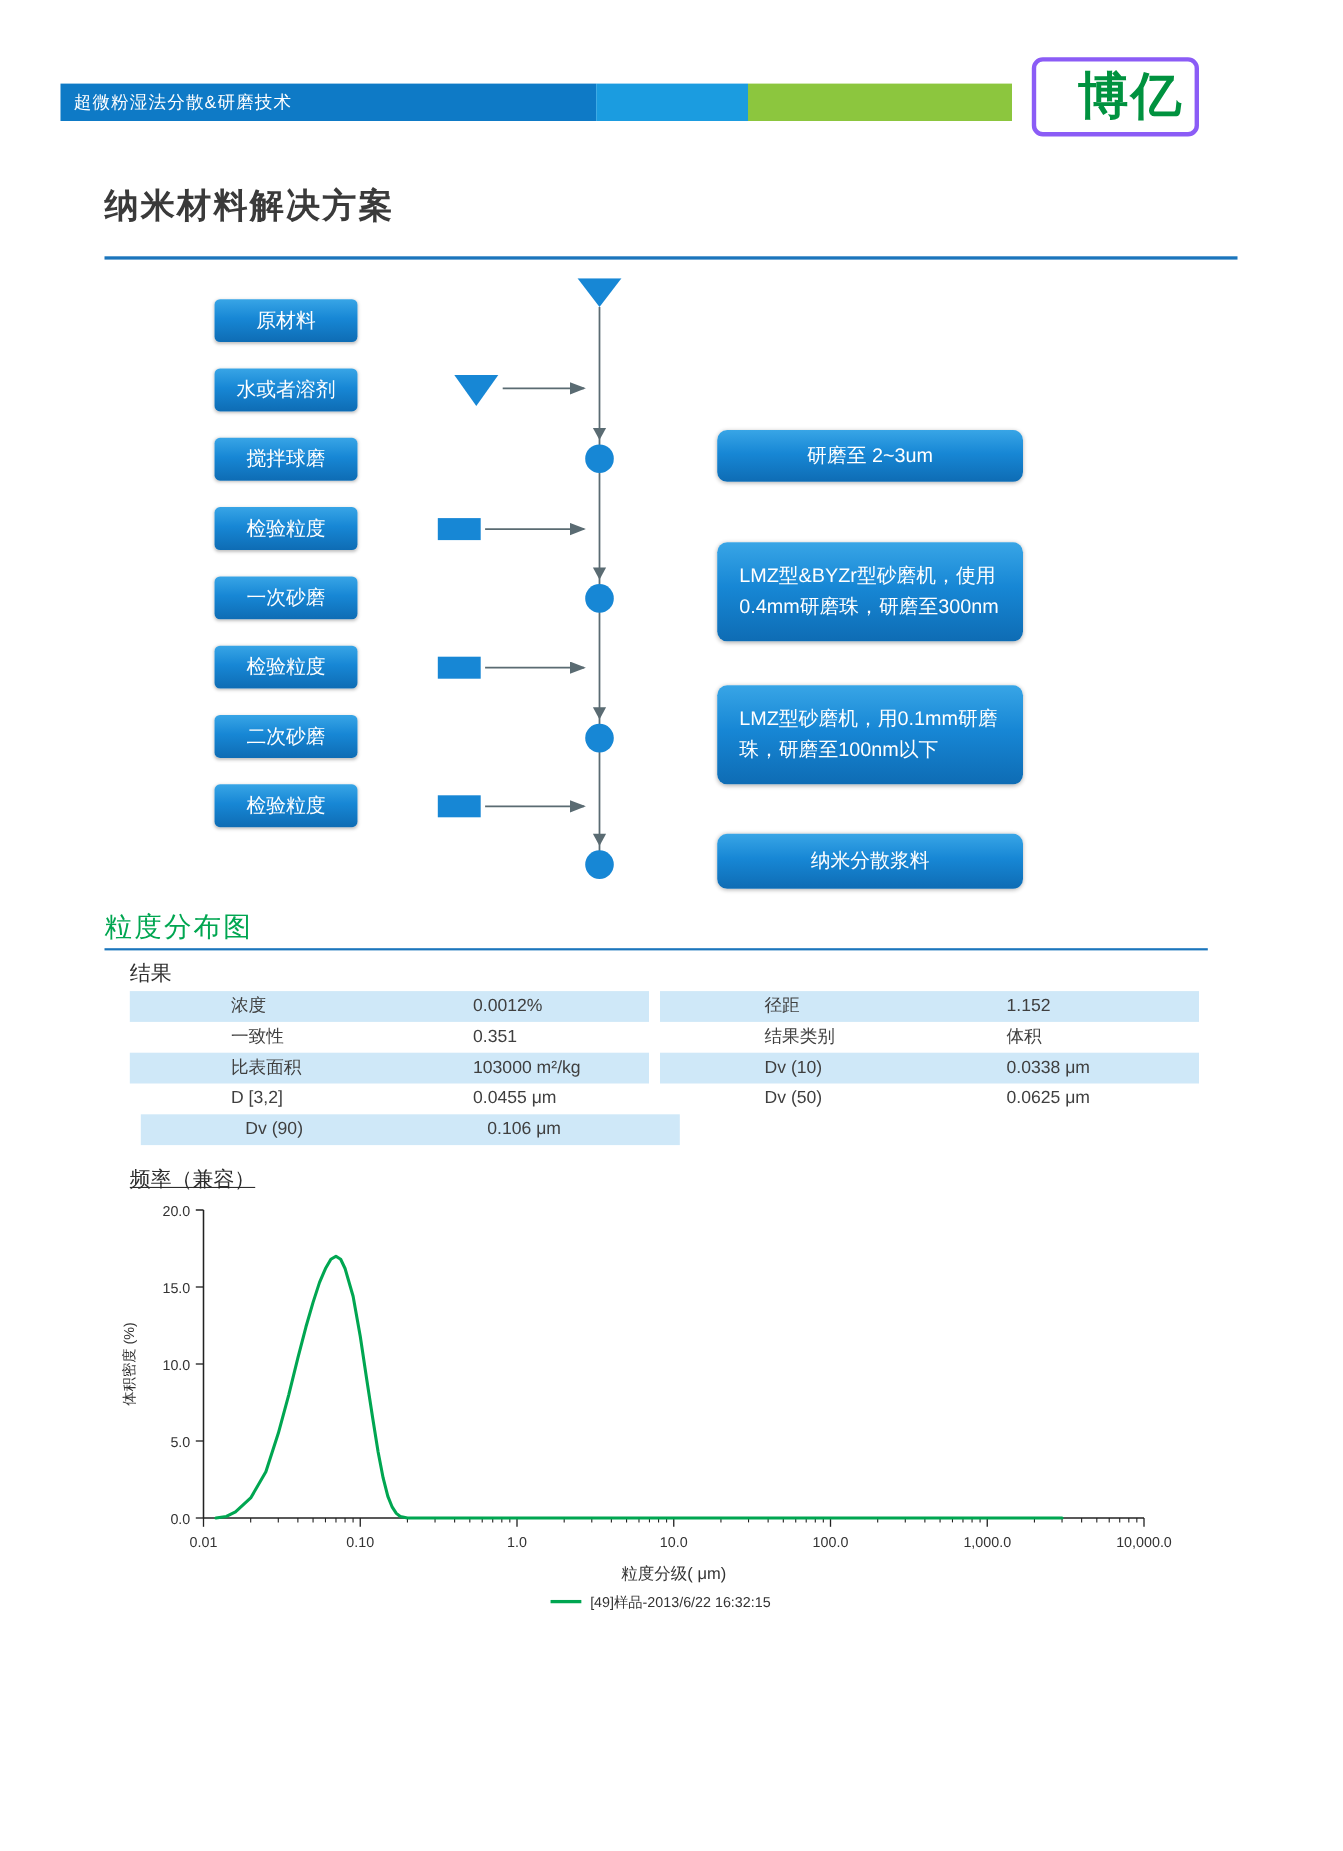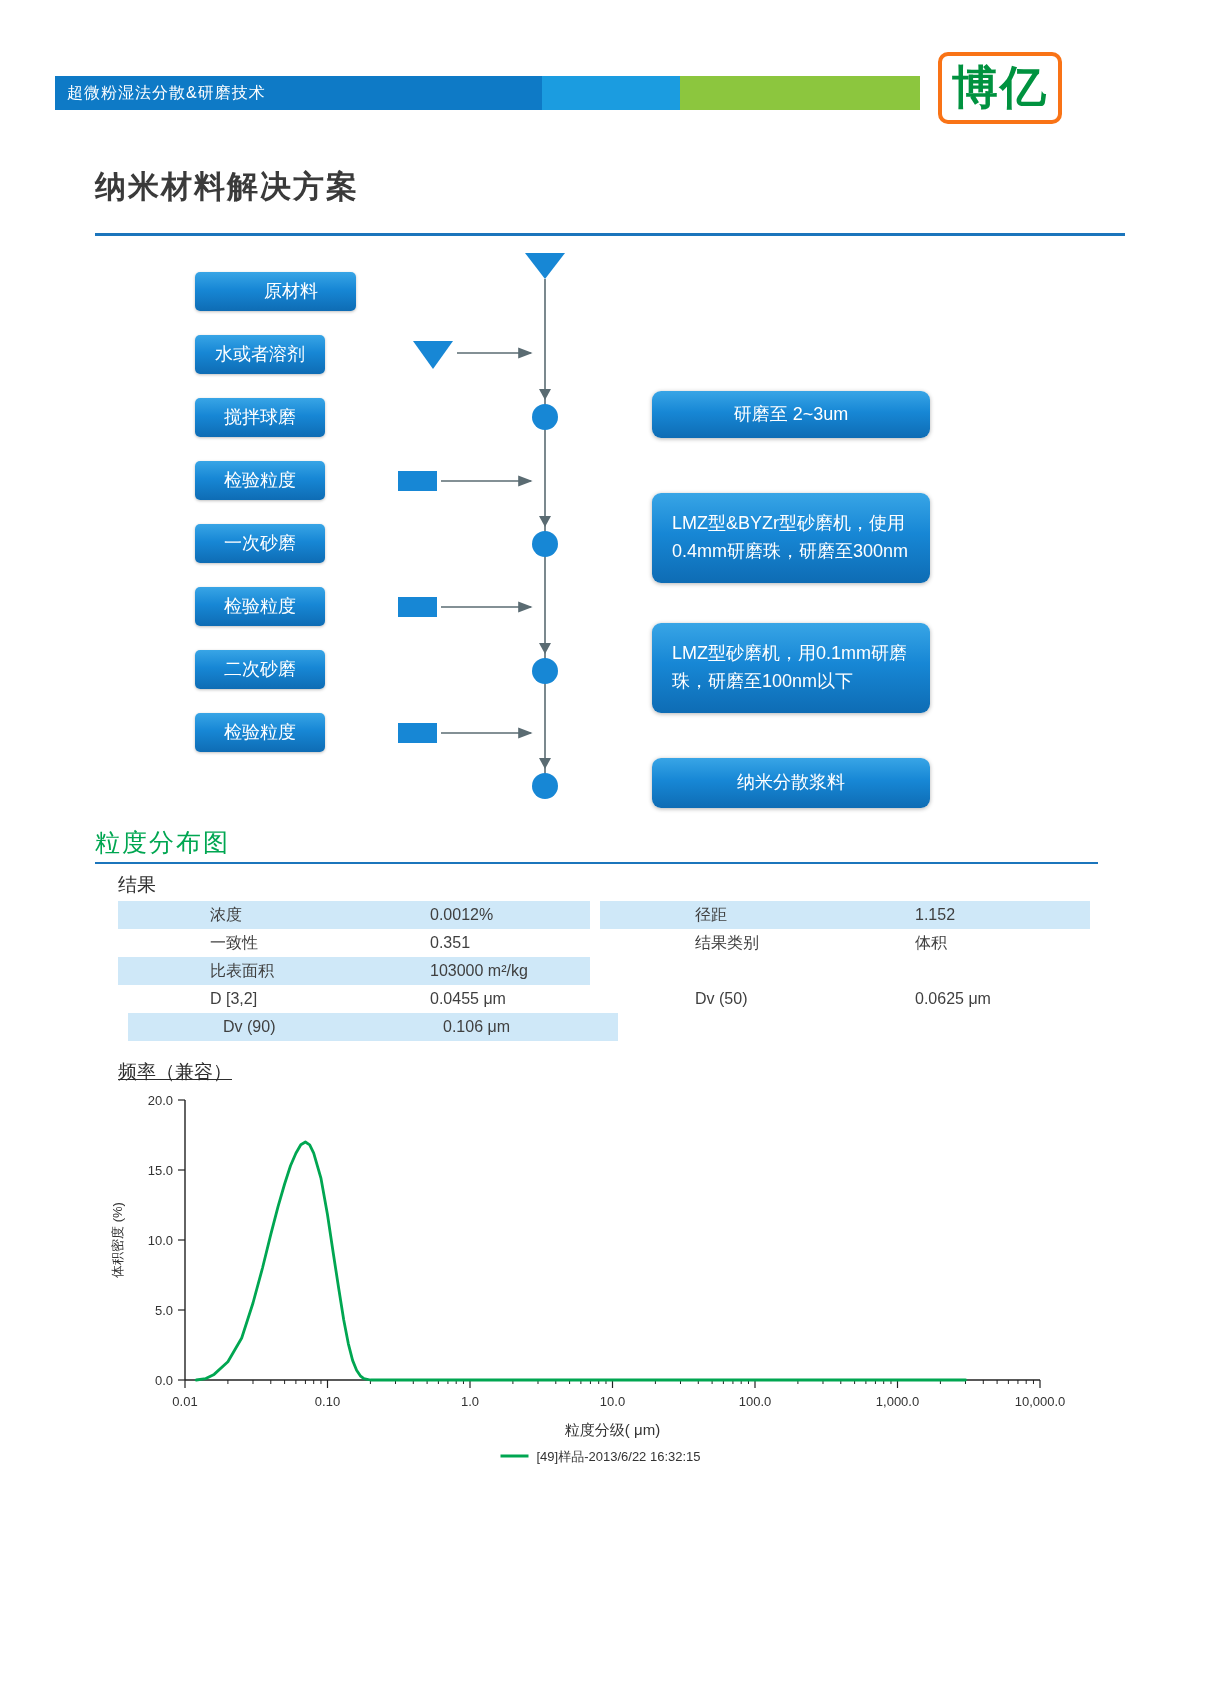--- a/index.html
+++ b/index.html
@@ -6,23 +6,23 @@
   body{font-family:"Liberation Sans","DejaVu Sans",sans-serif;color:#333;}
   .page{position:relative;width:1221px;height:1683px;background:#ffffff;overflow:hidden;}
 
   
   .topbar{position:absolute;top:76px;left:55px;height:34px;display:flex;}
   .bar-blue{width:487px;background:#0e7ac6;display:flex;align-items:center;}
   .bar-blue span{color:#fff;font-size:16px;padding-left:12px;letter-spacing:1px;}
   .bar-mid{width:138px;background:#1b9ce0;}
   .bar-green{width:240px;background:#8cc63e;}
 
-  .logo{position:absolute;top:52px;left:938px;width:116px;height:64px;border:4px solid #f97316;
+  .logo{position:absolute;top:52px;left:938px;width:116px;height:64px;border:4px solid #8b5cf6;
         border-radius:10px;display:flex;align-items:center;justify-content:center;
-        font-size:46px;font-weight:bold;color:#00923f;letter-spacing:2px;background:#fff;}
+        font-size:46px;font-weight:bold;color:#00923f;letter-spacing:2px;background:#fff;padding-left:28px;}
 
   .page-title{position:absolute;top:166px;left:95px;font-size:31px;font-weight:bold;color:#3a3a3a;letter-spacing:2px;}
   .rule-main{position:absolute;top:233px;left:95px;width:1030px;height:3px;background:#1b75bc;}
 
   
   .flowchart{position:absolute;top:253px;left:95px;width:1030px;height:560px;}
   .flow-svg{position:absolute;top:0;left:0;}
   .flow-btn{position:absolute;left:100px;width:130px;height:39px;line-height:39px;text-align:center;
             color:#fff;font-size:18px;border-radius:5px;
             background:linear-gradient(180deg,#38a5e6 0%,#1787d5 45%,#0e6cb4 100%);
@@ -94,21 +94,21 @@
           <rect x="303" y="344" width="39" height="20" fill="#1787d5"></rect>
           <line x1="346" y1="354" x2="436" y2="354" stroke="#5a6b72" stroke-width="1.6" marker-end="url(#ah)"></line>
           <rect x="303" y="470" width="39" height="20" fill="#1787d5"></rect>
           <line x1="346" y1="480" x2="436" y2="480" stroke="#5a6b72" stroke-width="1.6" marker-end="url(#ah)"></line>
           <circle cx="450" cy="164" r="13" fill="#1787d5"></circle>
           <circle cx="450" cy="291" r="13" fill="#1787d5"></circle>
           <circle cx="450" cy="418" r="13" fill="#1787d5"></circle>
           <circle cx="450" cy="533" r="13" fill="#1787d5"></circle>
         </svg></div>
     <div id="flow-left">
-        <div class="flow-btn" style="top: 19px; padding-left: 31px;">原材料</div>
+        <div class="flow-btn" style="top: 19px;">原材料</div>
         <div class="flow-btn" style="top: 82px;">水或者溶剂</div>
         <div class="flow-btn" style="top: 145px;">搅拌球磨</div>
         <div class="flow-btn" style="top: 208px;">检验粒度</div>
         <div class="flow-btn" style="top: 271px;">一次砂磨</div>
         <div class="flow-btn" style="top: 334px;">检验粒度</div>
         <div class="flow-btn" style="top: 397px;">二次砂磨</div>
         <div class="flow-btn" style="top: 460px;">检验粒度</div>
       </div>
     <div id="flow-right">
         <div class="flow-note" style="top: 138px; height: 47px;">研磨至 2~3um</div>
@@ -140,20 +140,24 @@
         </div>
         <div class="half r">
           <span class="cell k2">结果类别</span>
           <span class="cell v2">体积</span>
         </div>
       </div>
       <div class="t-row alt">
         <div class="half l">
           <span class="cell k1">比表面积</span>
           <span class="cell v1">103000 m²/kg</span>
+        </div>
+        <div class="half r">
+          <span class="cell k2">Dv (10)</span>
+          <span class="cell v2">0.0338 μm</span>
         </div>
       </div>
       <div class="t-row">
         <div class="half l">
           <span class="cell k1">D [3,2]</span>
           <span class="cell v1">0.0455 μm</span>
         </div>
         <div class="half r">
           <span class="cell k2">Dv (50)</span>
           <span class="cell v2">0.0625 μm</span>

